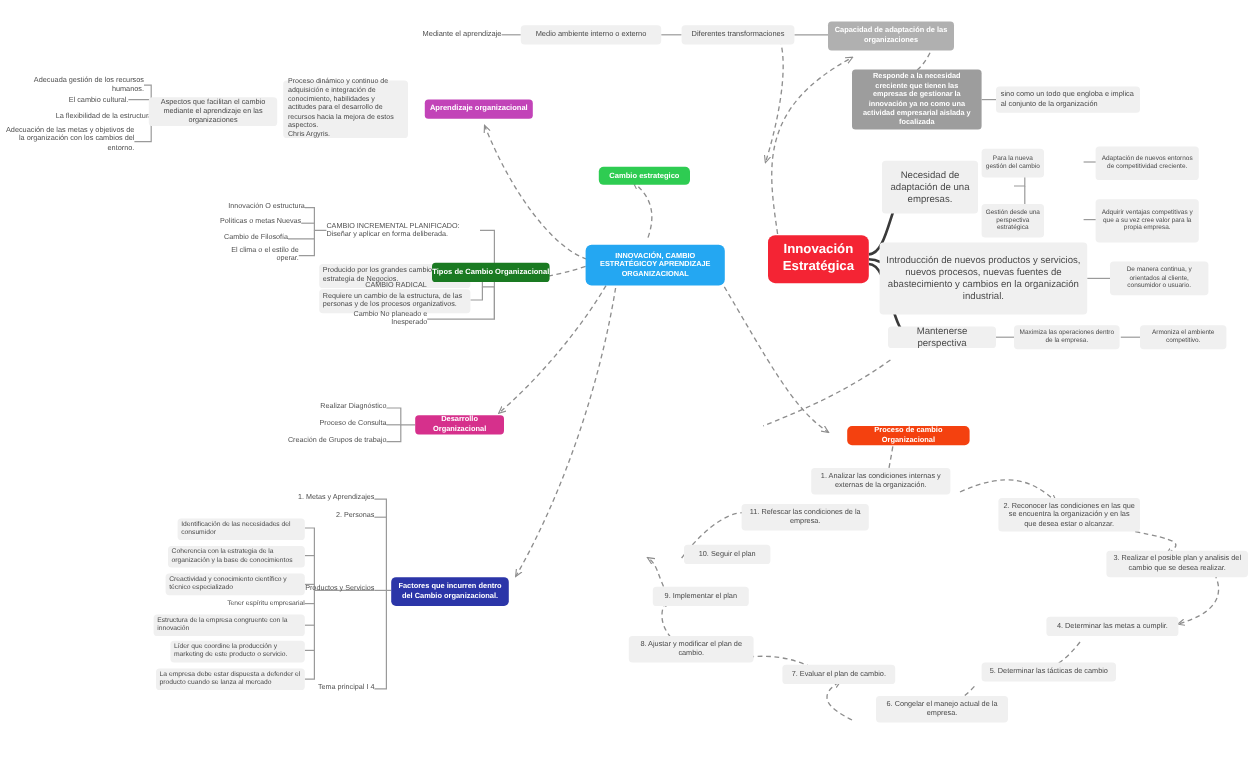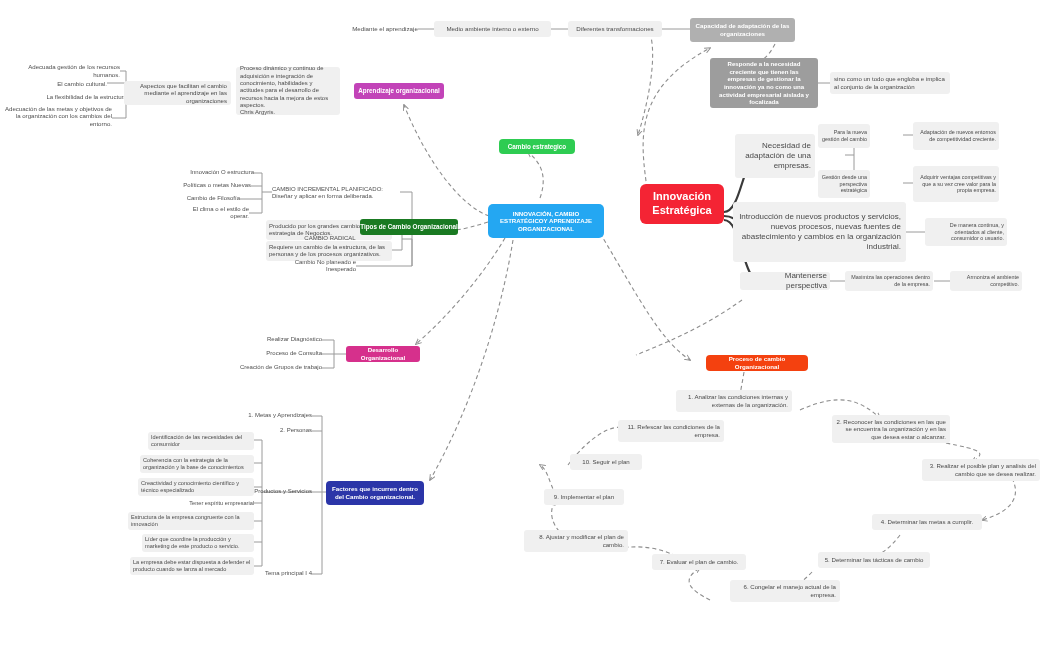--- a/index.html
+++ b/index.html
@@ -10,21 +10,21 @@
   }
   #canvas{position:absolute;left:0;top:0;width:1050px;height:650px;}
   svg.links{position:absolute;left:0;top:0;width:1050px;height:650px;pointer-events:none;}
   .node{
     position:absolute;box-sizing:border-box;
     display:flex;align-items:center;justify-content:center;
     text-align:center;line-height:1.25;
     border-radius:3px;
   }
   
-  .n-plain{background:#f0f0f0;color:#4a4a4a;border-radius:3px;text-align:right;}
+  .n-plain{background:#f0f0f0;color:#4a4a4a;border-radius:3px;}
   .n-bare{background:transparent;color:#4f4f4f;}
   .n-darkgrey{background:#9d9d9d;color:#ffffff;font-weight:bold;}
   .n-midgrey{background:#b0b0b0;color:#ffffff;font-weight:bold;}
   .n-red{background:#f42434;color:#ffffff;font-weight:bold;border-radius:6px;}
   .n-orange{background:#f4410f;color:#ffffff;font-weight:bold;border-radius:4px;}
   .n-blue{background:#24a7f2;color:#ffffff;font-weight:bold;border-radius:5px;}
   .n-navy{background:#2b35a8;color:#ffffff;font-weight:bold;border-radius:4px;}
   .n-green{background:#2ecc52;color:#ffffff;font-weight:bold;border-radius:4px;}
   .n-darkgreen{background:#1a7a22;color:#ffffff;font-weight:bold;border-radius:3px;}
   .n-pink{background:#d6308c;color:#ffffff;font-weight:bold;border-radius:3px;}
@@ -145,21 +145,21 @@
 
   <div class="node n-plain t-left" style="left:236px;top:67px;width:104px;height:48px;font-size:5.9px;padding:0 4px;white-space:pre-line;">Proceso dinámico y continuo de adquisición e integración de conocimiento, habilidades y actitudes para el desarrollo de recursos hacia la mejora de estos aspectos.
 Chris Argyris.</div>
 
   <div class="node n-magenta" style="left:354px;top:83px;width:90px;height:16px;font-size:6.3px;">Aprendizaje organizacional</div>
 
   <div class="node n-blue" style="left:488px;top:204px;width:116px;height:34px;font-size:6.1px;padding:0 4px;">INNOVACIÓN, CAMBIO ESTRATÉGICOY APRENDIZAJE ORGANIZACIONAL</div>
 
   <div class="node n-green" style="left:499px;top:139px;width:76px;height:15px;font-size:6.3px;">Cambio estrategico</div>
 
-  <div class="node n-red" style="left:640px;top:184px;width:84px;height:40px;font-size:11px;font-weight:bold;padding:0 4px;">Innovación Estratégica</div>
+  <div class="node n-red" style="left:640px;top:196px;width:84px;height:40px;font-size:11px;font-weight:bold;padding:0 4px;">Innovación Estratégica</div>
 
   <div class="node n-plain" style="left:735px;top:134px;width:80px;height:44px;font-size:8px;padding:0 4px;">Necesidad de adaptación de una empresas.</div>
   <div class="node n-plain" style="left:818px;top:124px;width:52px;height:24px;font-size:5.4px;padding:0 3px;">Para la nueva gestión del cambio</div>
   <div class="node n-plain" style="left:818px;top:170px;width:52px;height:28px;font-size:5.4px;padding:0 3px;">Gestión desde una perspectiva estratégica</div>
   <div class="node n-plain" style="left:913px;top:122px;width:86px;height:28px;font-size:5.4px;padding:0 3px;">Adaptación de nuevos entornos de competitividad creciente.</div>
   <div class="node n-plain" style="left:913px;top:166px;width:86px;height:36px;font-size:5.4px;padding:0 3px;">Adquirir ventajas competitivas y que a su vez cree valor para la propia empresa.</div>
 
   <div class="node n-plain" style="left:733px;top:202px;width:173px;height:60px;font-size:8px;padding:0 5px;">Introducción de nuevos productos y servicios, nuevos procesos, nuevas fuentes de abastecimiento y cambios en la organización industrial.</div>
   <div class="node n-plain" style="left:925px;top:218px;width:82px;height:28px;font-size:5.4px;padding:0 3px;">De manera continua, y orientados al cliente, consumidor o usuario.</div>
 

